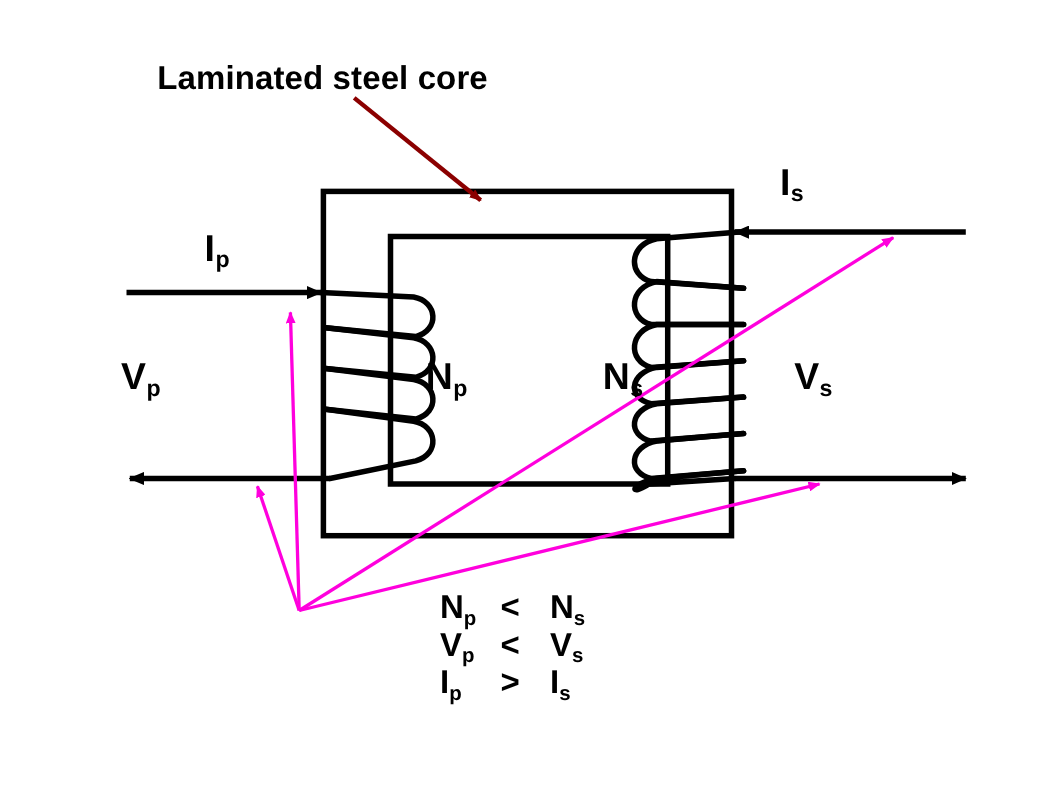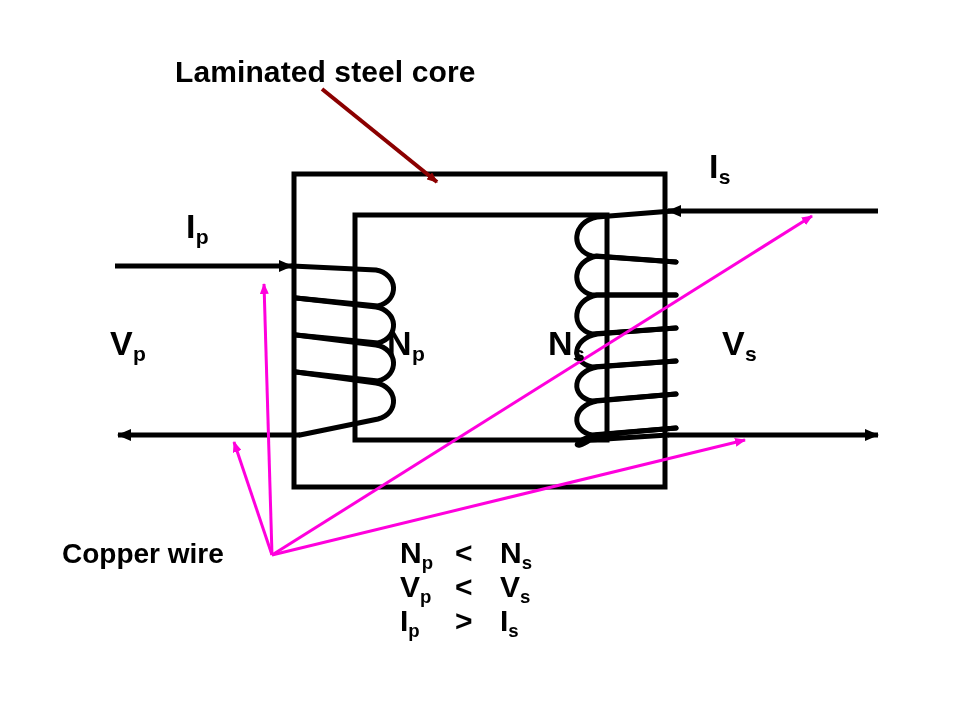--- a/index.html
+++ b/index.html
@@ -143,23 +143,22 @@
     <line x1="322" y1="89" x2="437" y2="182" stroke="#8B0000" stroke-width="4" marker-end="url(#red-arrow)"></line>
 
     <g stroke="#FF00DD" stroke-width="3" fill="none">
       <line x1="272" y1="555" x2="264" y2="284" marker-end="url(#mag-arrow)"></line>
       <line x1="272" y1="555" x2="234" y2="442" marker-end="url(#mag-arrow)"></line>
       <line x1="272" y1="555" x2="812" y2="216" marker-end="url(#mag-arrow)"></line>
       <line x1="272" y1="555" x2="745" y2="440" marker-end="url(#mag-arrow)"></line>
     </g>
   </svg>
 
-  <div class="lbl title-lbl" style="left:143px; top:57px;margin-left:32px;">Laminated steel core</div>
+  <div class="lbl title-lbl" style="left:143px; top:57px;">Laminated steel core</div>
 
-  <div class="lbl copper-lbl" style="left:62px; top:540px;">Copper wire</div>
 
   <div class="lbl sym" style="left:186px; top:209px;"><span>I</span><sub>p</sub></div>
 
   <div class="lbl sym" style="left:110px; top:326px;"><span>V</span><sub>p</sub></div>
 
   <div class="lbl sym" style="left:387px; top:326px;"><span>N</span><sub>p</sub></div>
 
   <div class="lbl sym" style="left:709px; top:149px;"><span>I</span><sub>s</sub></div>
 
   <div class="lbl sym" style="left:722px; top:326px;"><span>V</span><sub>s</sub></div>

